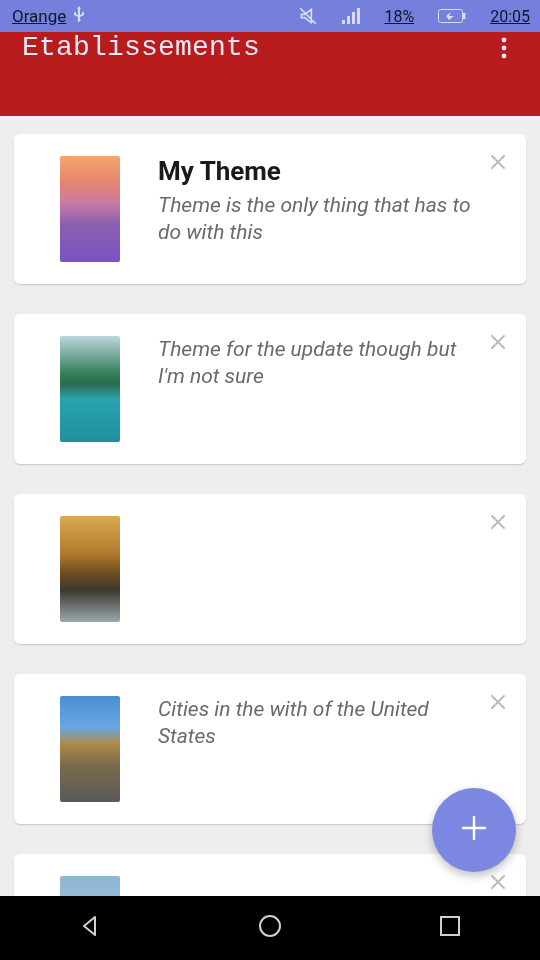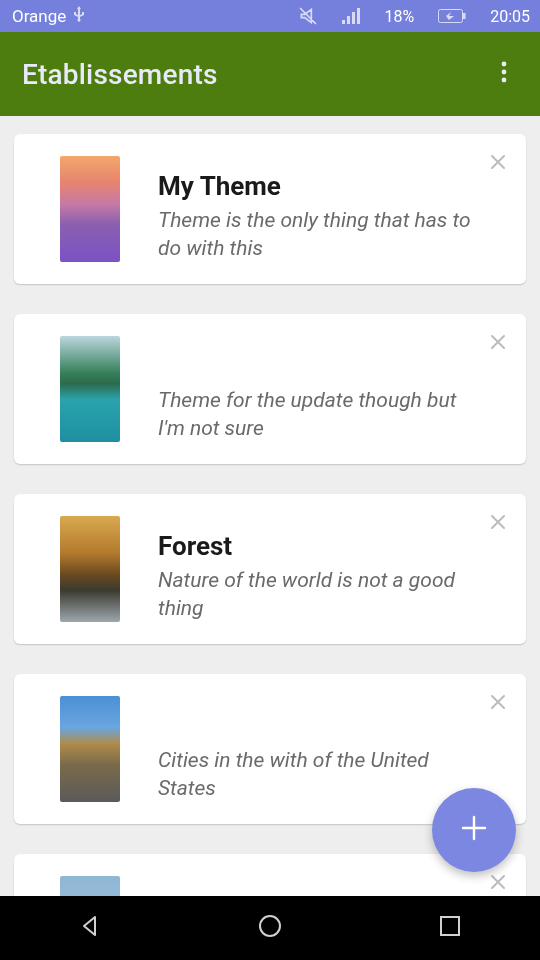--- a/index.html
+++ b/index.html
@@ -1,54 +1,55 @@
 <!DOCTYPE html>
 <html><head>
 <meta charset="utf-8">
 <style>
   * { box-sizing: border-box; margin: 0; padding: 0; }
   html, body { width: 540px; height: 960px; overflow: hidden; font-family: Roboto, -apple-system, Helvetica, Arial, sans-serif; background: #eeeeee; }
   .status-bar {
     height: 32px;
     background: #7480db;
-    color: #ffffff;
+    color: #0f172a;
     display: flex;
     align-items: center;
     padding: 0 10px 0 12px;
     font-size: 17px;
+    text-decoration: underline;
   }
   .status-left { flex: 1; display:flex; align-items:center; gap:6px; }
   .status-right { display: flex; align-items: center; gap: 24px; font-size: 16px; }
   .status-right svg { display:block; }
   .app-bar {
     height: 84px;
-    background: #4d7c0f;
+    background: #b91c1c;
     color: #e8eaf9;
     display: flex;
-    align-items: center;
     padding: 0 18px 0 22px;
+    font-family: Liberation Mono, monospace;
   }
   .app-title { font-size: 28px; font-weight: 500; letter-spacing: 0.2px; flex: 1; }
   .overflow { width: 36px; height: 36px; display:flex; align-items:center; justify-content:center; }
   .content {
     position: absolute;
     top: 116px;
     bottom: 64px;
     left: 0; right: 0;
     overflow: hidden;
     padding: 18px 14px 0 14px;
   }
   .card {
     background: #ffffff;
     border-radius: 6px;
     box-shadow: 0 1px 2px rgba(0,0,0,0.12), 0 1px 1px rgba(0,0,0,0.06);
     margin-bottom: 30px;
     padding: 22px 18px 22px 18px;
     display: flex;
-    align-items: flex-end;
+    align-items: flex-start;
     position: relative;
     min-height: 150px;
   }
   .thumb {
     width: 60px;
     height: 106px;
     flex: 0 0 60px;
     margin-left: 28px;
     margin-right: 38px;
     border-radius: 2px;
@@ -173,24 +174,20 @@
       <span>
         <svg width="16" height="16" viewBox="0 0 16 16">
             <path d="M2 2 L14 14 M14 2 L2 14" stroke="#bcbcbc" stroke-width="2" stroke-linecap="round"></path>
           </svg>
       </span>
     </div>
   </div>
 
   <div class="card">
     <div class="thumb thumb-forest"></div>
-    <div class="card-text">
-      <div class="card-title">Forest</div>
-      <div class="card-desc">Nature of the world is not a good thing</div>
-    </div>
     <div class="close-x">
       <span>
         <svg width="16" height="16" viewBox="0 0 16 16">
             <path d="M2 2 L14 14 M14 2 L2 14" stroke="#bcbcbc" stroke-width="2" stroke-linecap="round"></path>
           </svg>
       </span>
     </div>
   </div>
 
   <div class="card">

